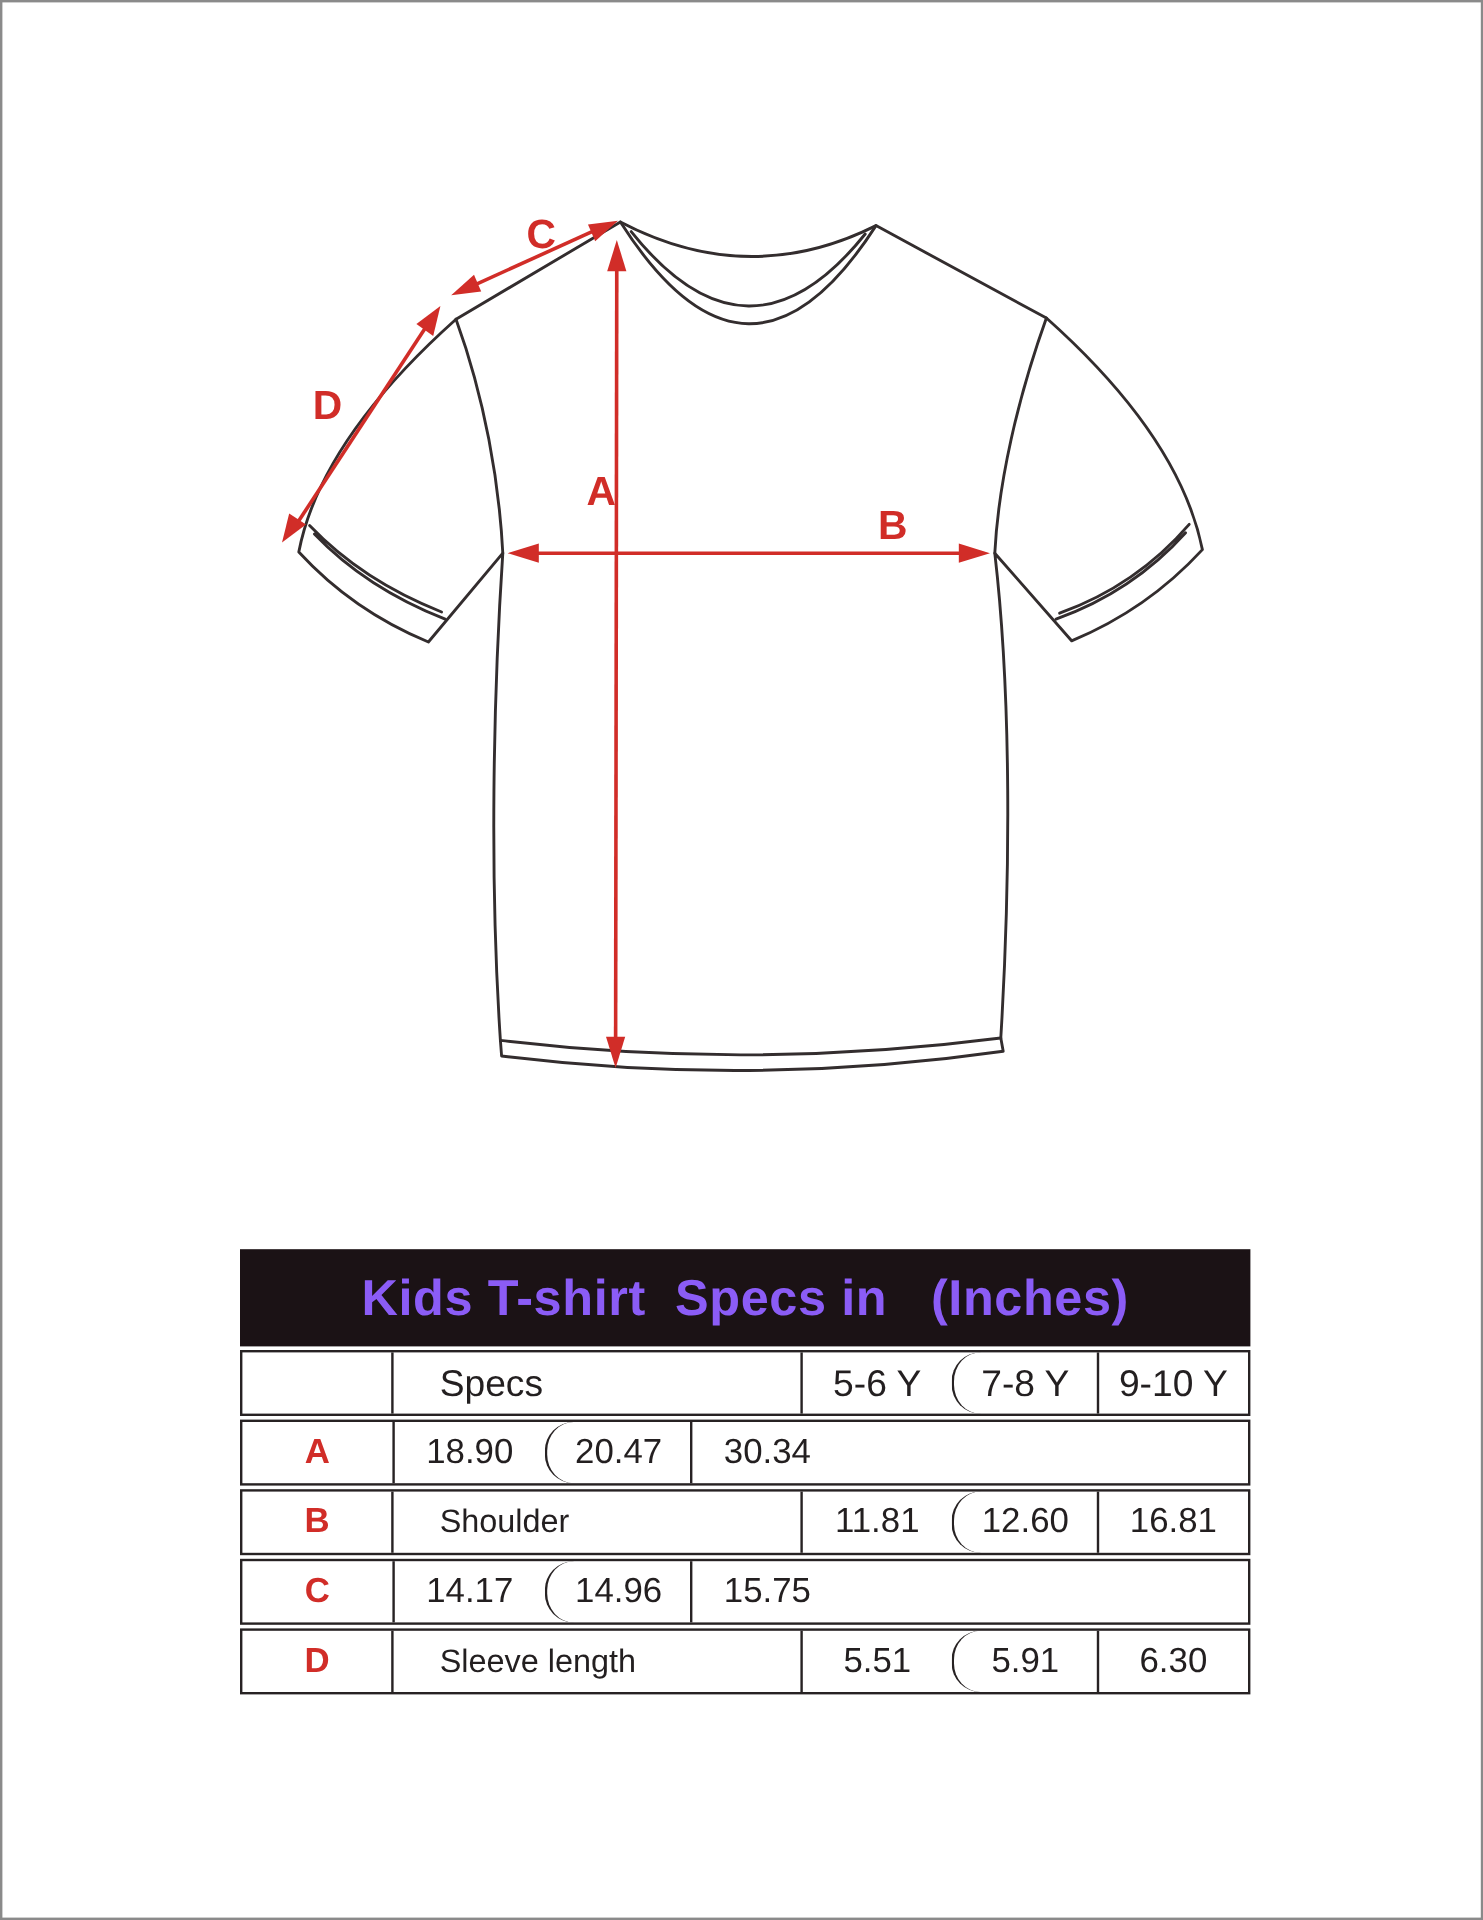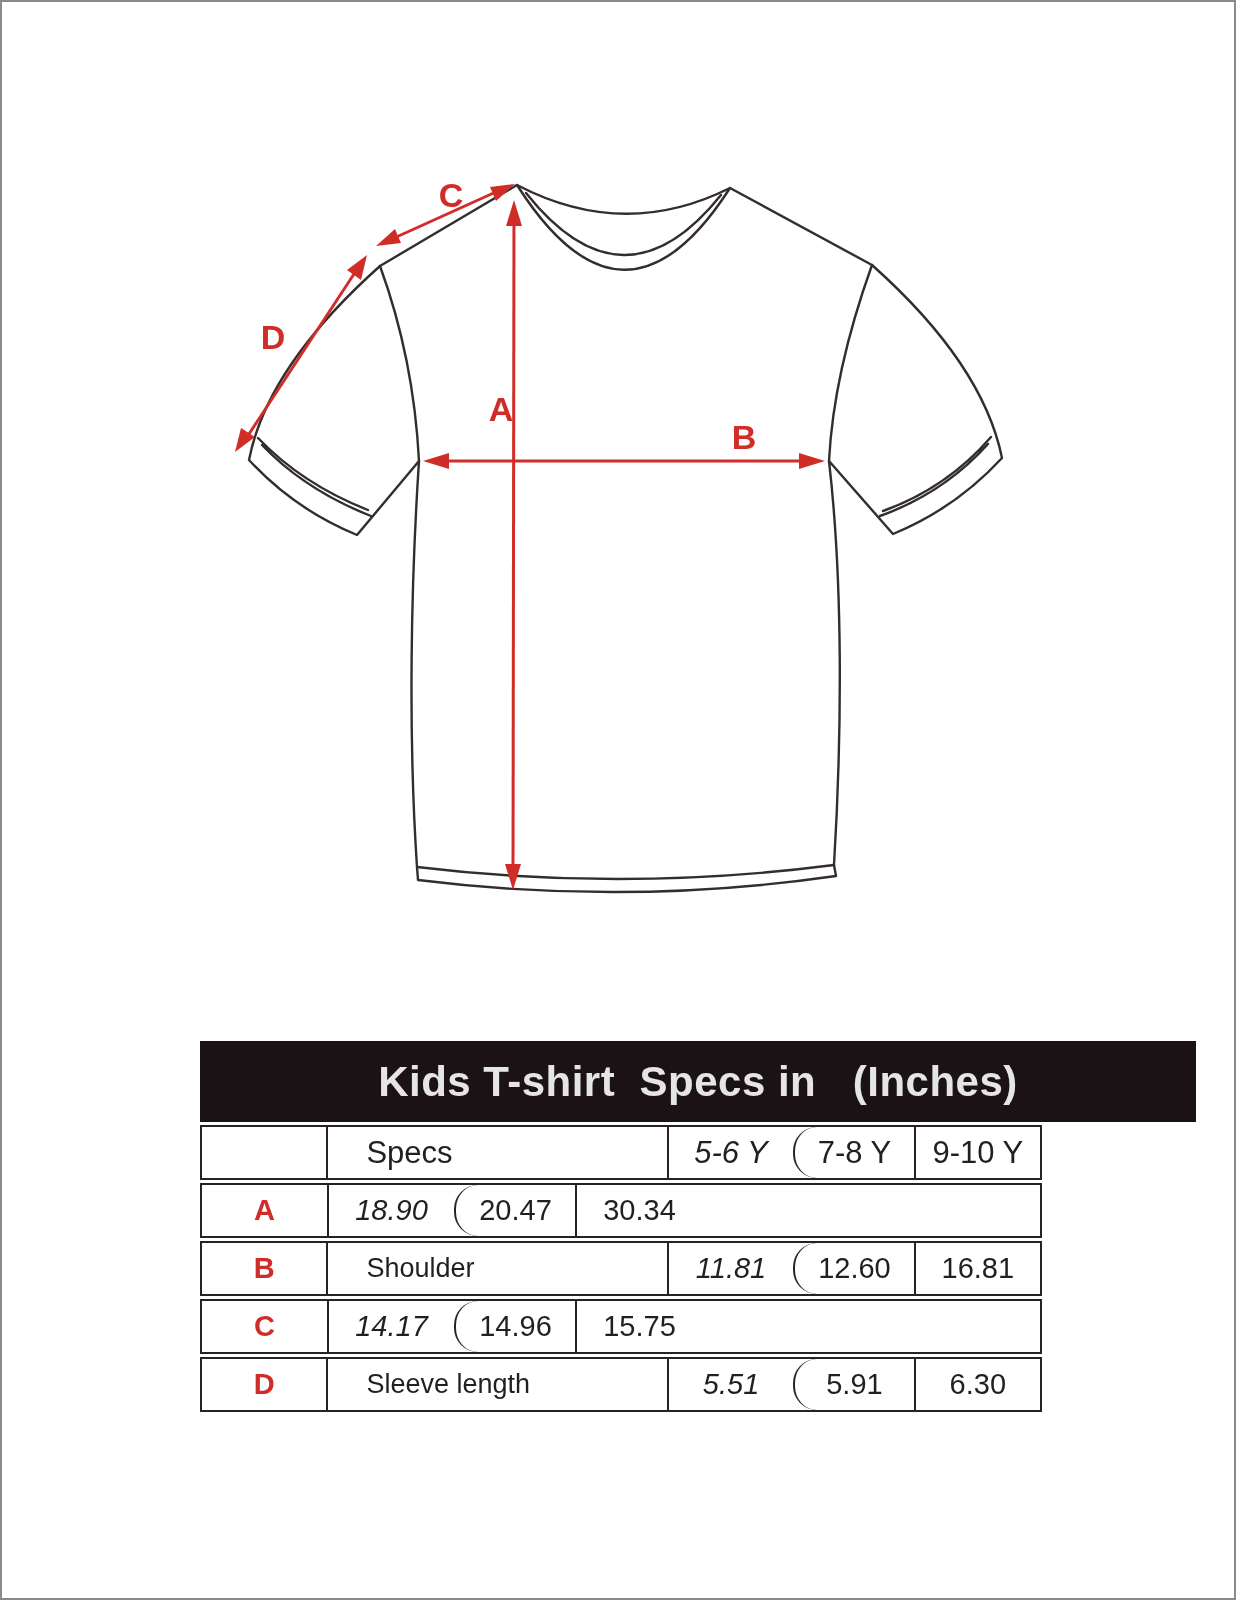--- a/index.html
+++ b/index.html
@@ -12,39 +12,39 @@
     overflow:hidden;
     font-family:"Liberation Sans", sans-serif;
   }
   .shirt-svg{position:absolute;left:0;top:0;}
   .svg-label{
     font-family:"Liberation Sans", sans-serif;
     font-weight:bold;font-size:34px;fill:#d12d28;
   }
   .spec-table{position:absolute;left:198px;top:1039px;width:842px;}
   .band{
-    box-sizing:border-box;width:996px;height:81px;
-    background:#1b1215;color:#e5e5e5;
+    box-sizing:border-box;width:842px;height:81px;
+    background:#1b1215;color:#8b5cf6;
     font-weight:bold;font-size:42px;line-height:81px;
     text-align:center;white-space:pre;letter-spacing:0.5px;
   }
   .trow{
     box-sizing:border-box;width:842px;height:55px;
     border:2px solid #272223;background:#ffffff;
     display:flex;align-items:stretch;margin-top:3px;
   }
   .trow:first-of-type{margin-top:5px;}
   .cell{
     box-sizing:border-box;display:flex;align-items:center;
     color:#231f20;font-size:29px;
   }
   .cell + .cell{border-left:2px solid #272223;}
   .c-key{width:125px;justify-content:center;color:#d12d28;font-weight:bold;font-size:29px;}
   .c-name{width:342px;padding-left:38px;font-size:27px;}
-  .c-v1{width:127px;justify-content:center;font-style:italic;}
+  .c-v1{width:127px;justify-content:center;}
   .c-v2{width:121px;justify-content:center;border-radius:24px;}
   .c-v3{width:127px;justify-content:center;text-align:right;}
   .header-row .cell{font-size:31px;}
 </style>
 </head>
 <body>
 
 <div class="page">
 
   <svg class="shirt-svg" width="1236" height="1000" viewBox="0 0 1236 1000">

